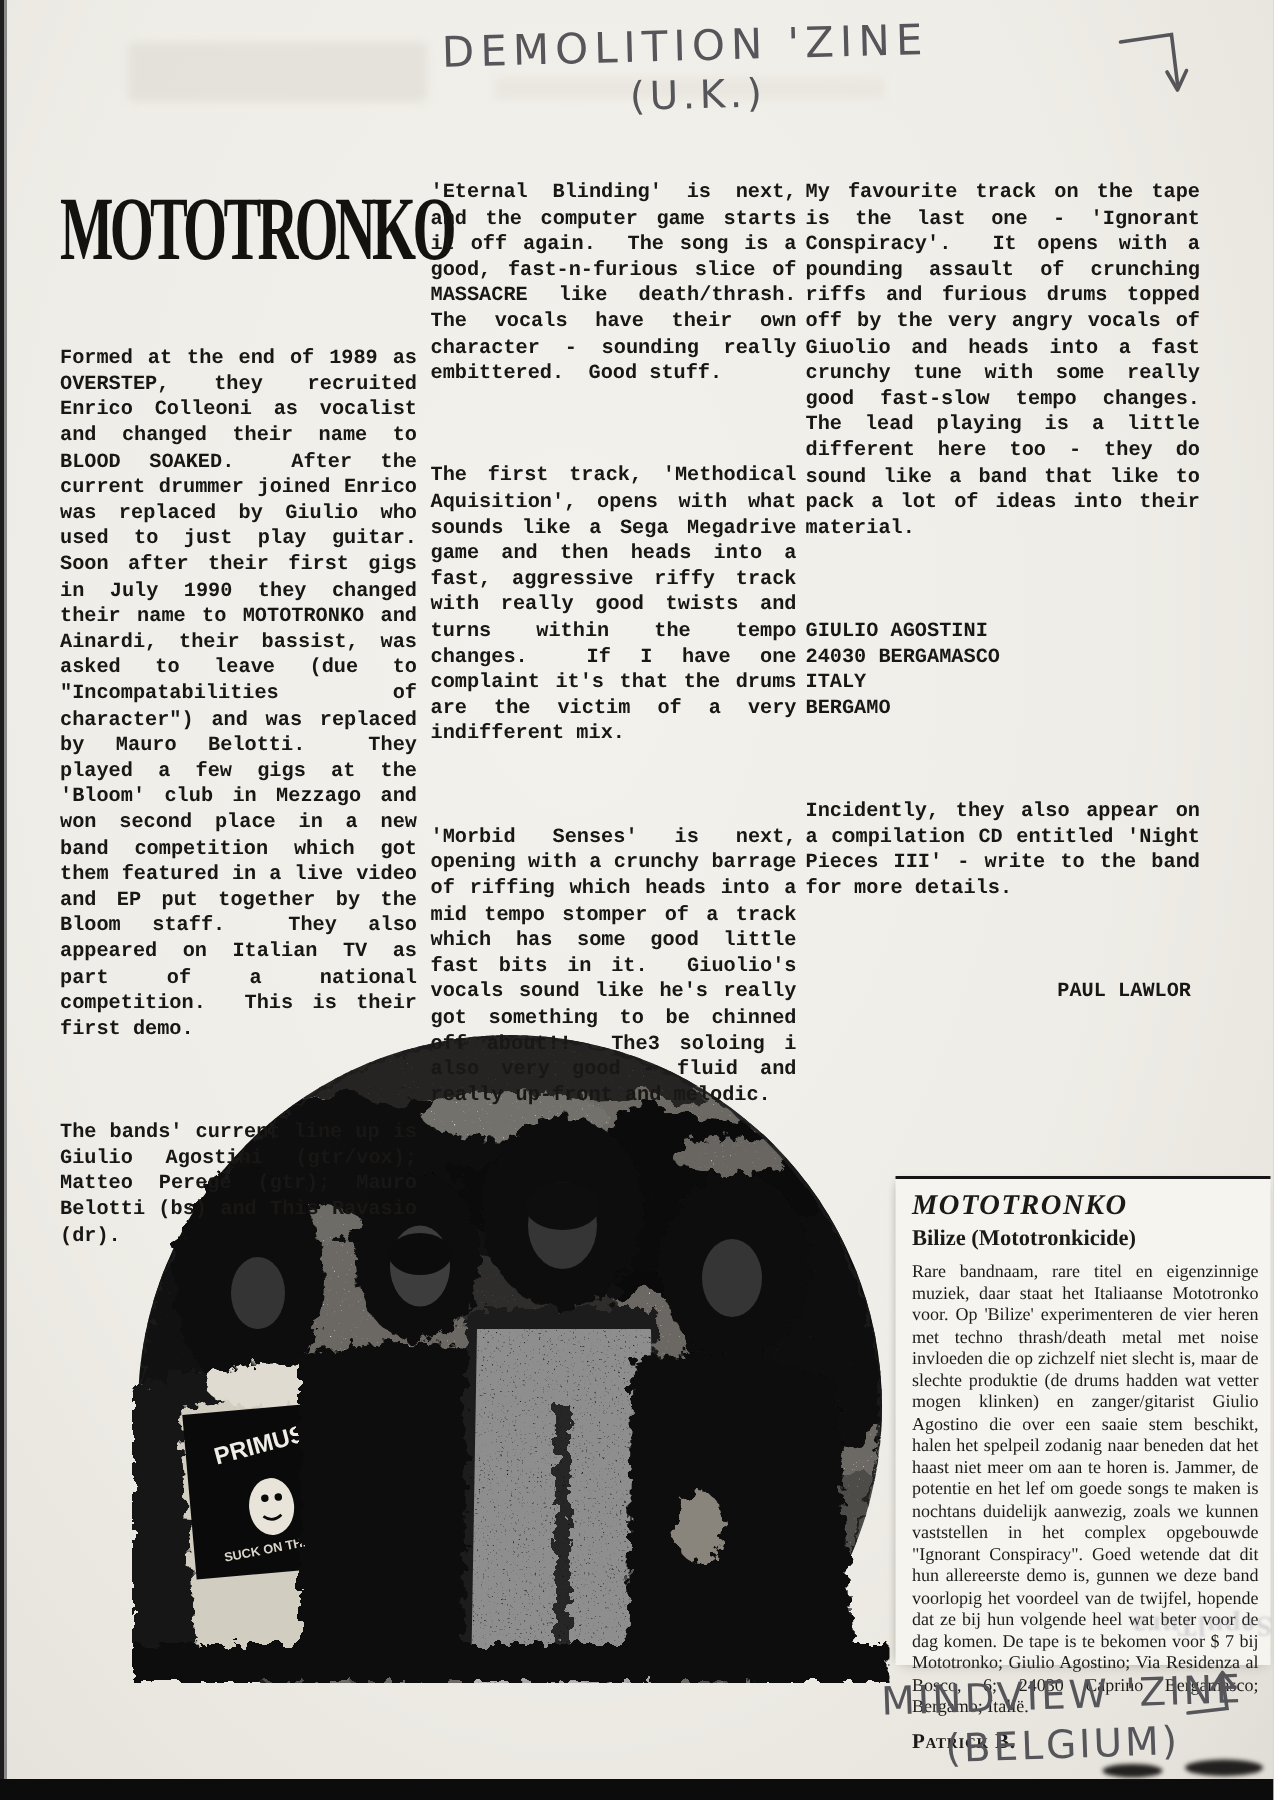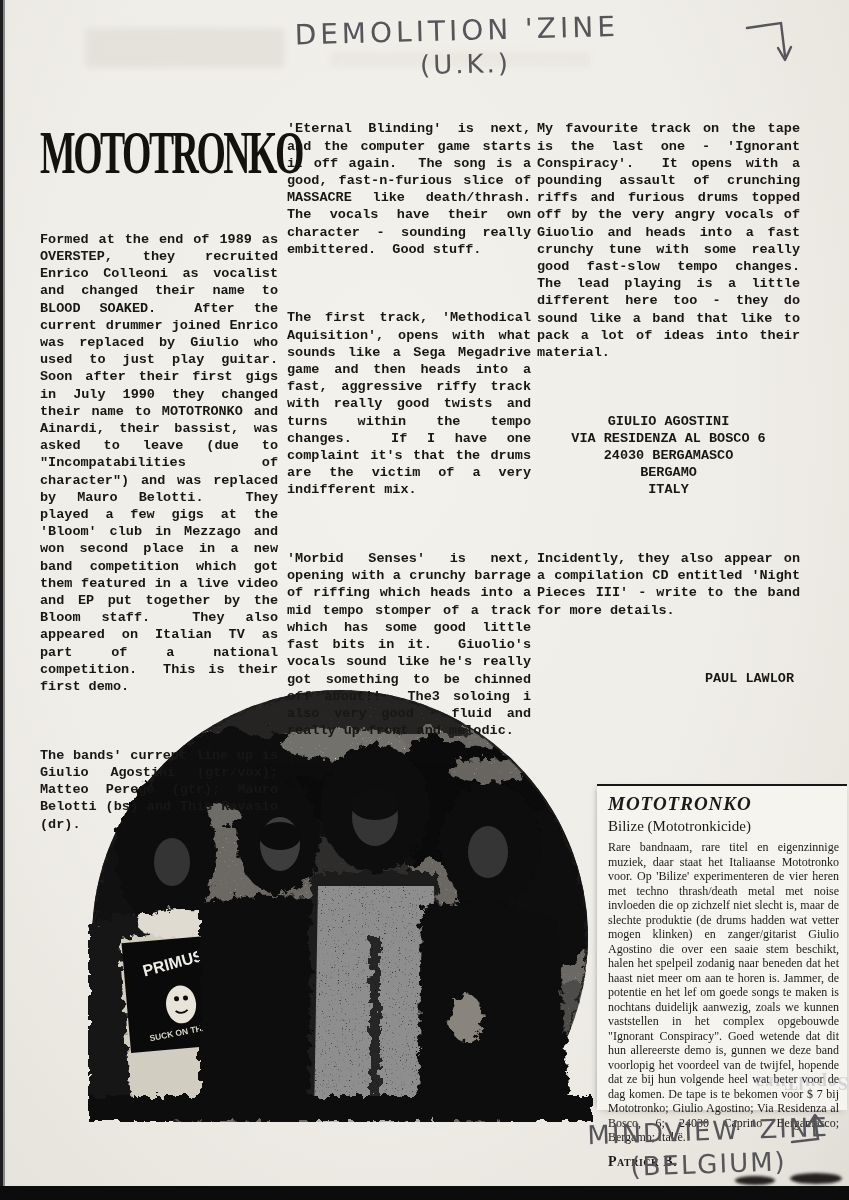--- a/index.html
+++ b/index.html
@@ -46,35 +46,35 @@
   .col1{left:40px;top:74px;width:238px;}
   .col2{left:287px;top:86px;width:244px;}
   .col3{left:537px;top:86px;width:263px;}
   .col p{margin:0 0 17px 0;}
   .headline-wrap{height:82px;overflow:visible;margin-bottom:6px;}
   .headline{
     font-family:"Liberation Serif","DejaVu Serif",serif;font-weight:bold;
     font-size:45px;letter-spacing:-3px;color:#14120f;white-space:nowrap;
     transform:scale(0.84,1.34);transform-origin:0 18%;
   }
-  .address{text-align:center;margin:0 0 17px 0;white-space:normal;}
+  .address{text-align:left;margin:0 0 17px 0;white-space:normal;}
   .address span{display:block;}
   .byline{text-align:right;padding-right:6px;margin:0;}
   
   .photo{position:absolute;left:88px;top:686px;width:505px;height:436px;z-index:2;}
   
   .clipping{
     position:absolute;left:597px;top:784px;width:250px;height:326px;z-index:3;
     background:#f6f4ef;border-top:2px solid #161616;
     box-shadow:-4px 0 6px -4px rgba(0,0,0,.25), 0 4px 8px -4px rgba(0,0,0,.2);
     padding:7px 8px 0 11px;box-sizing:border-box;
     font-family:"Liberation Serif","DejaVu Serif",serif;color:#1c1a18;
   }
   .clip-title{font-style:italic;font-weight:bold;font-size:19px;letter-spacing:1px;}
-  .clip-subtitle{font-size:15px;margin-top:3px;}
+  .clip-subtitle{font-size:15px;margin-top:3px;font-weight:bold;}
   .clip-body{font-size:12px;line-height:14.5px;text-align:justify;margin-top:5px;font-family:Liberation Serif, serif;}
   .clip-byline{font-weight:bold;font-size:14px;font-variant:small-caps;letter-spacing:.5px;margin-top:9px;}
 </style>
 </head>
 <body>
 
 <div class="paper"></div>
 
 <div class="ghost-strip"></div>
 <div class="ghost-strip2"></div>
@@ -104,24 +104,23 @@
 <div class="col col2 tw">
   <p>'Eternal Blinding' is next, and the computer game starts it off again.  The song is a good, fast-n-furious slice of MASSACRE like death/thrash.  The vocals have their own character - sounding really embittered.  Good stuff.</p>
   <p>The first track, 'Methodical Aquisition', opens with what sounds like a Sega Megadrive game and then heads into a fast, aggressive riffy track with really good twists and turns within the tempo changes.  If I have one complaint it's that the drums are the victim of a very indifferent mix.</p>
   <p>'Morbid Senses' is next, opening with a crunchy barrage of riffing which heads into a mid tempo stomper of a track which has some good little fast bits in it.  Giuolio's vocals sound like he's really got something to be chinned off about!!  The3 soloing i also very good - fluid and really up-front and melodic.</p>
 </div>
 
 <div class="col col3 tw">
   <p>My favourite track on the tape is the last one - 'Ignorant Conspiracy'.  It opens with a pounding assault of crunching riffs and furious drums topped off by the very angry vocals of Giuolio and heads into a fast crunchy tune with some really good fast-slow tempo changes.  The lead playing is a little different here too - they do sound like a band that like to pack a lot of ideas into their material.</p>
   <div class="address">
     <span>GIULIO AGOSTINI</span>
-    <span>VIA RESIDENZA AL BOSCO 6</span>
     <span>24030 BERGAMASCO</span>
+    <span>ITALY</span>
     <span>BERGAMO</span>
-    <span>ITALY</span>
   </div>
   <p>Incidently, they also appear on a compilation CD entitled 'Night Pieces III' - write to the band for more details.</p>
   <p class="byline">PAUL LAWLOR</p>
 </div>
 
 <div class="photo">
 <svg width="505" height="436" viewBox="0 0 505 436">
   <defs>
     <clipPath id="photoClip">
           <rect x="0" y="0" width="505" height="436"></rect>

